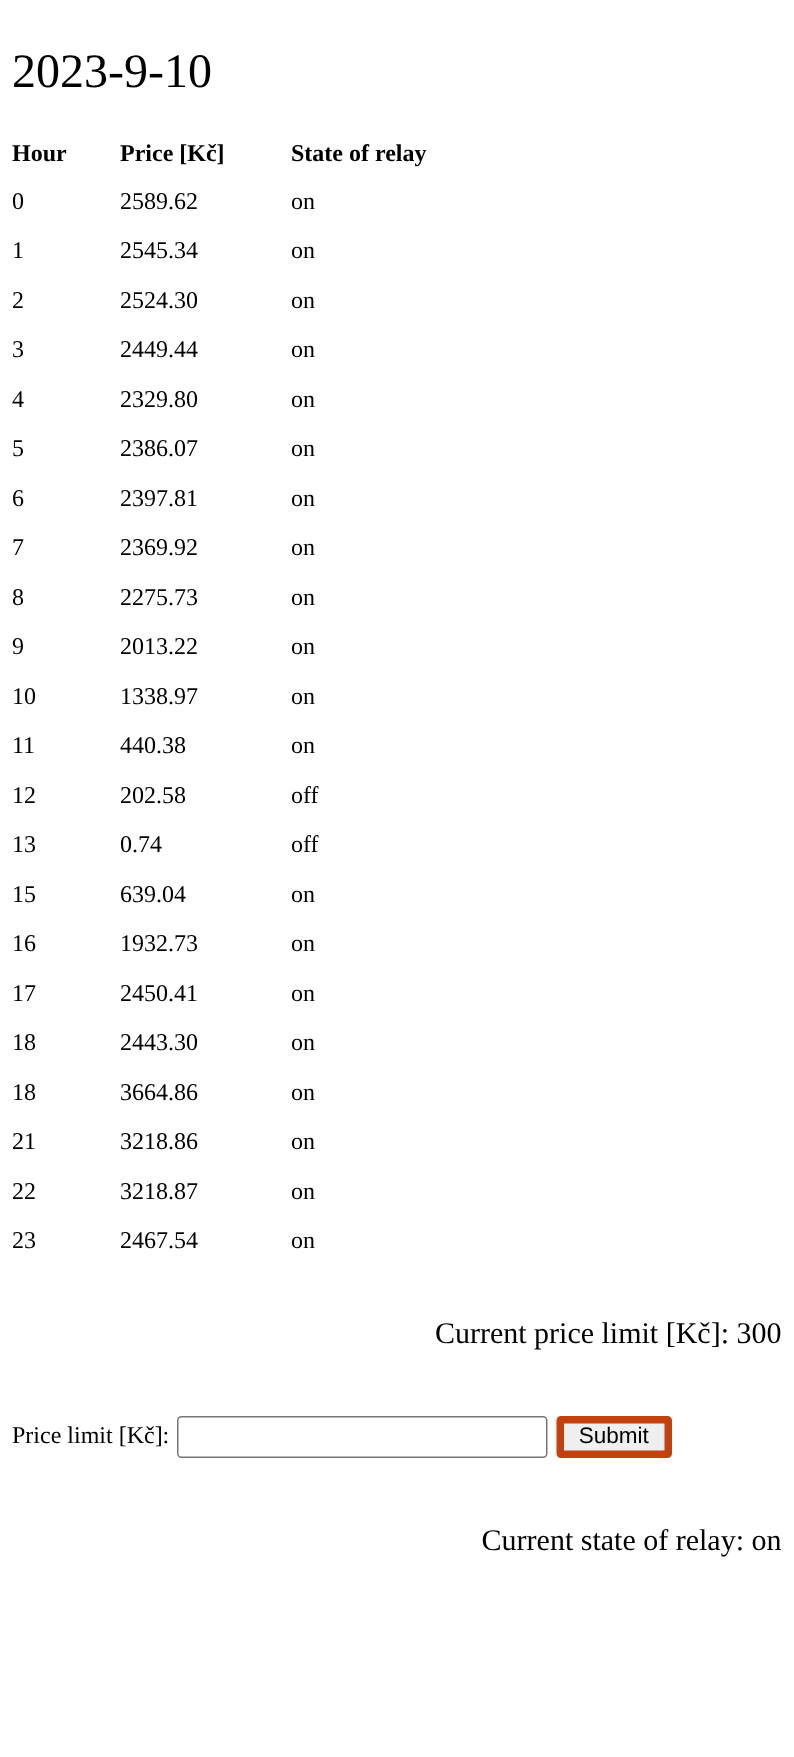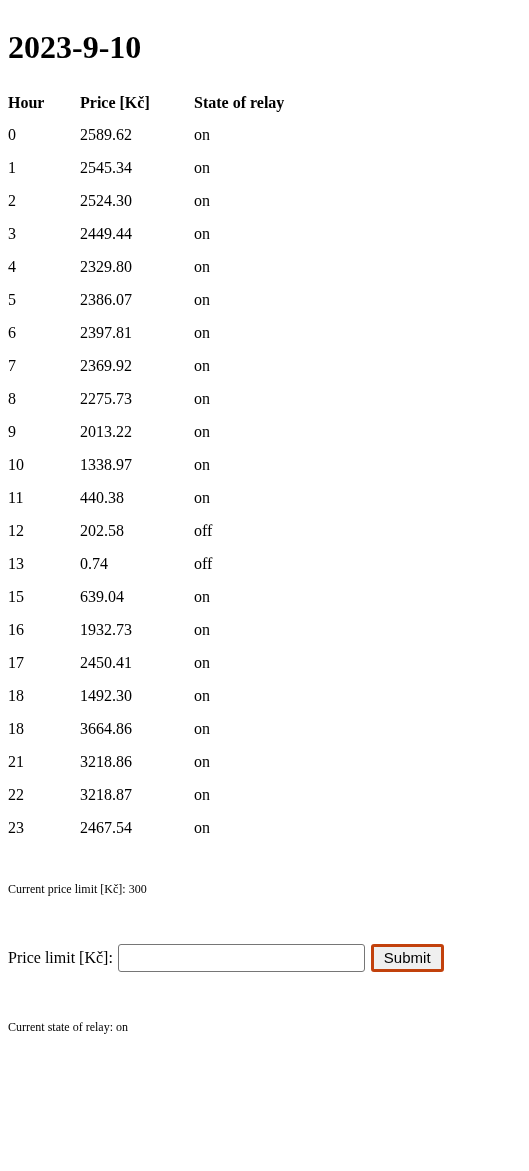--- a/index.html
+++ b/index.html
@@ -19,21 +19,21 @@
   }
   .page {
     padding: 8px;
     box-sizing: border-box;
   }
 
   
   h1.page-title {
     font-family: "Liberation Serif", "DejaVu Serif", serif;
     font-size: 32px;
-    font-weight: bold;
+    font-weight: normal;
     margin: 21px 0 21px 0;
     line-height: 1.15;
     letter-spacing: 0px;
   }
 
   
   table.price-table {
     border-collapse: collapse;
     border-spacing: 0;
     margin: 0;
@@ -60,22 +60,23 @@
 
   table.price-table td.cell-price,
   table.price-table th.col-price { padding-left: 6px; }
   table.price-table td.cell-hour { padding-left: 0px; }
   table.price-table td.cell-state,
   table.price-table th.col-state { padding-left: 0px; }
 
   
   p.info-line {
     margin: 0;
-    font-size: 12px;
+    font-size: 20px;
     line-height: 19px;
+    text-align: right;
   }
   .gap-after-table { height: 36px; }
   .gap-before-form { height: 44px; }
   .gap-before-state { height: 45px; }
 
   
   .form-row {
     display: flex;
     align-items: center;
     height: 30px;
@@ -99,21 +100,21 @@
     color: #000000;
     padding: 1px 3px;
     margin: 0;
     outline: none;
   }
   button.submit-button {
     margin-left: 6px;
     height: 28px;
     box-sizing: border-box;
     padding: 1px 10px;
-    border: 3px solid #c2410c;
+    border: 5px solid #c2410c;
     border-radius: 3px;
     background: #efefef;
     font-family: "Liberation Sans", "DejaVu Sans", sans-serif;
     font-size: 15px;
     color: #000000;
     line-height: 1;
     cursor: pointer;
   }
 </style>
 </head>
@@ -212,21 +213,21 @@
           <td class="cell-price col-price">1932.73</td>
           <td class="cell-state col-state">on</td>
         </tr>
         <tr>
           <td class="cell-hour col-hour">17</td>
           <td class="cell-price col-price">2450.41</td>
           <td class="cell-state col-state">on</td>
         </tr>
         <tr>
           <td class="cell-hour col-hour">18</td>
-          <td class="cell-price col-price">1492.30</td>
+          <td class="cell-price col-price">2443.30</td>
           <td class="cell-state col-state">on</td>
         </tr>
         <tr>
           <td class="cell-hour col-hour">18</td>
           <td class="cell-price col-price">3664.86</td>
           <td class="cell-state col-state">on</td>
         </tr>
         <tr>
           <td class="cell-hour col-hour">21</td>
           <td class="cell-price col-price">3218.86</td>

